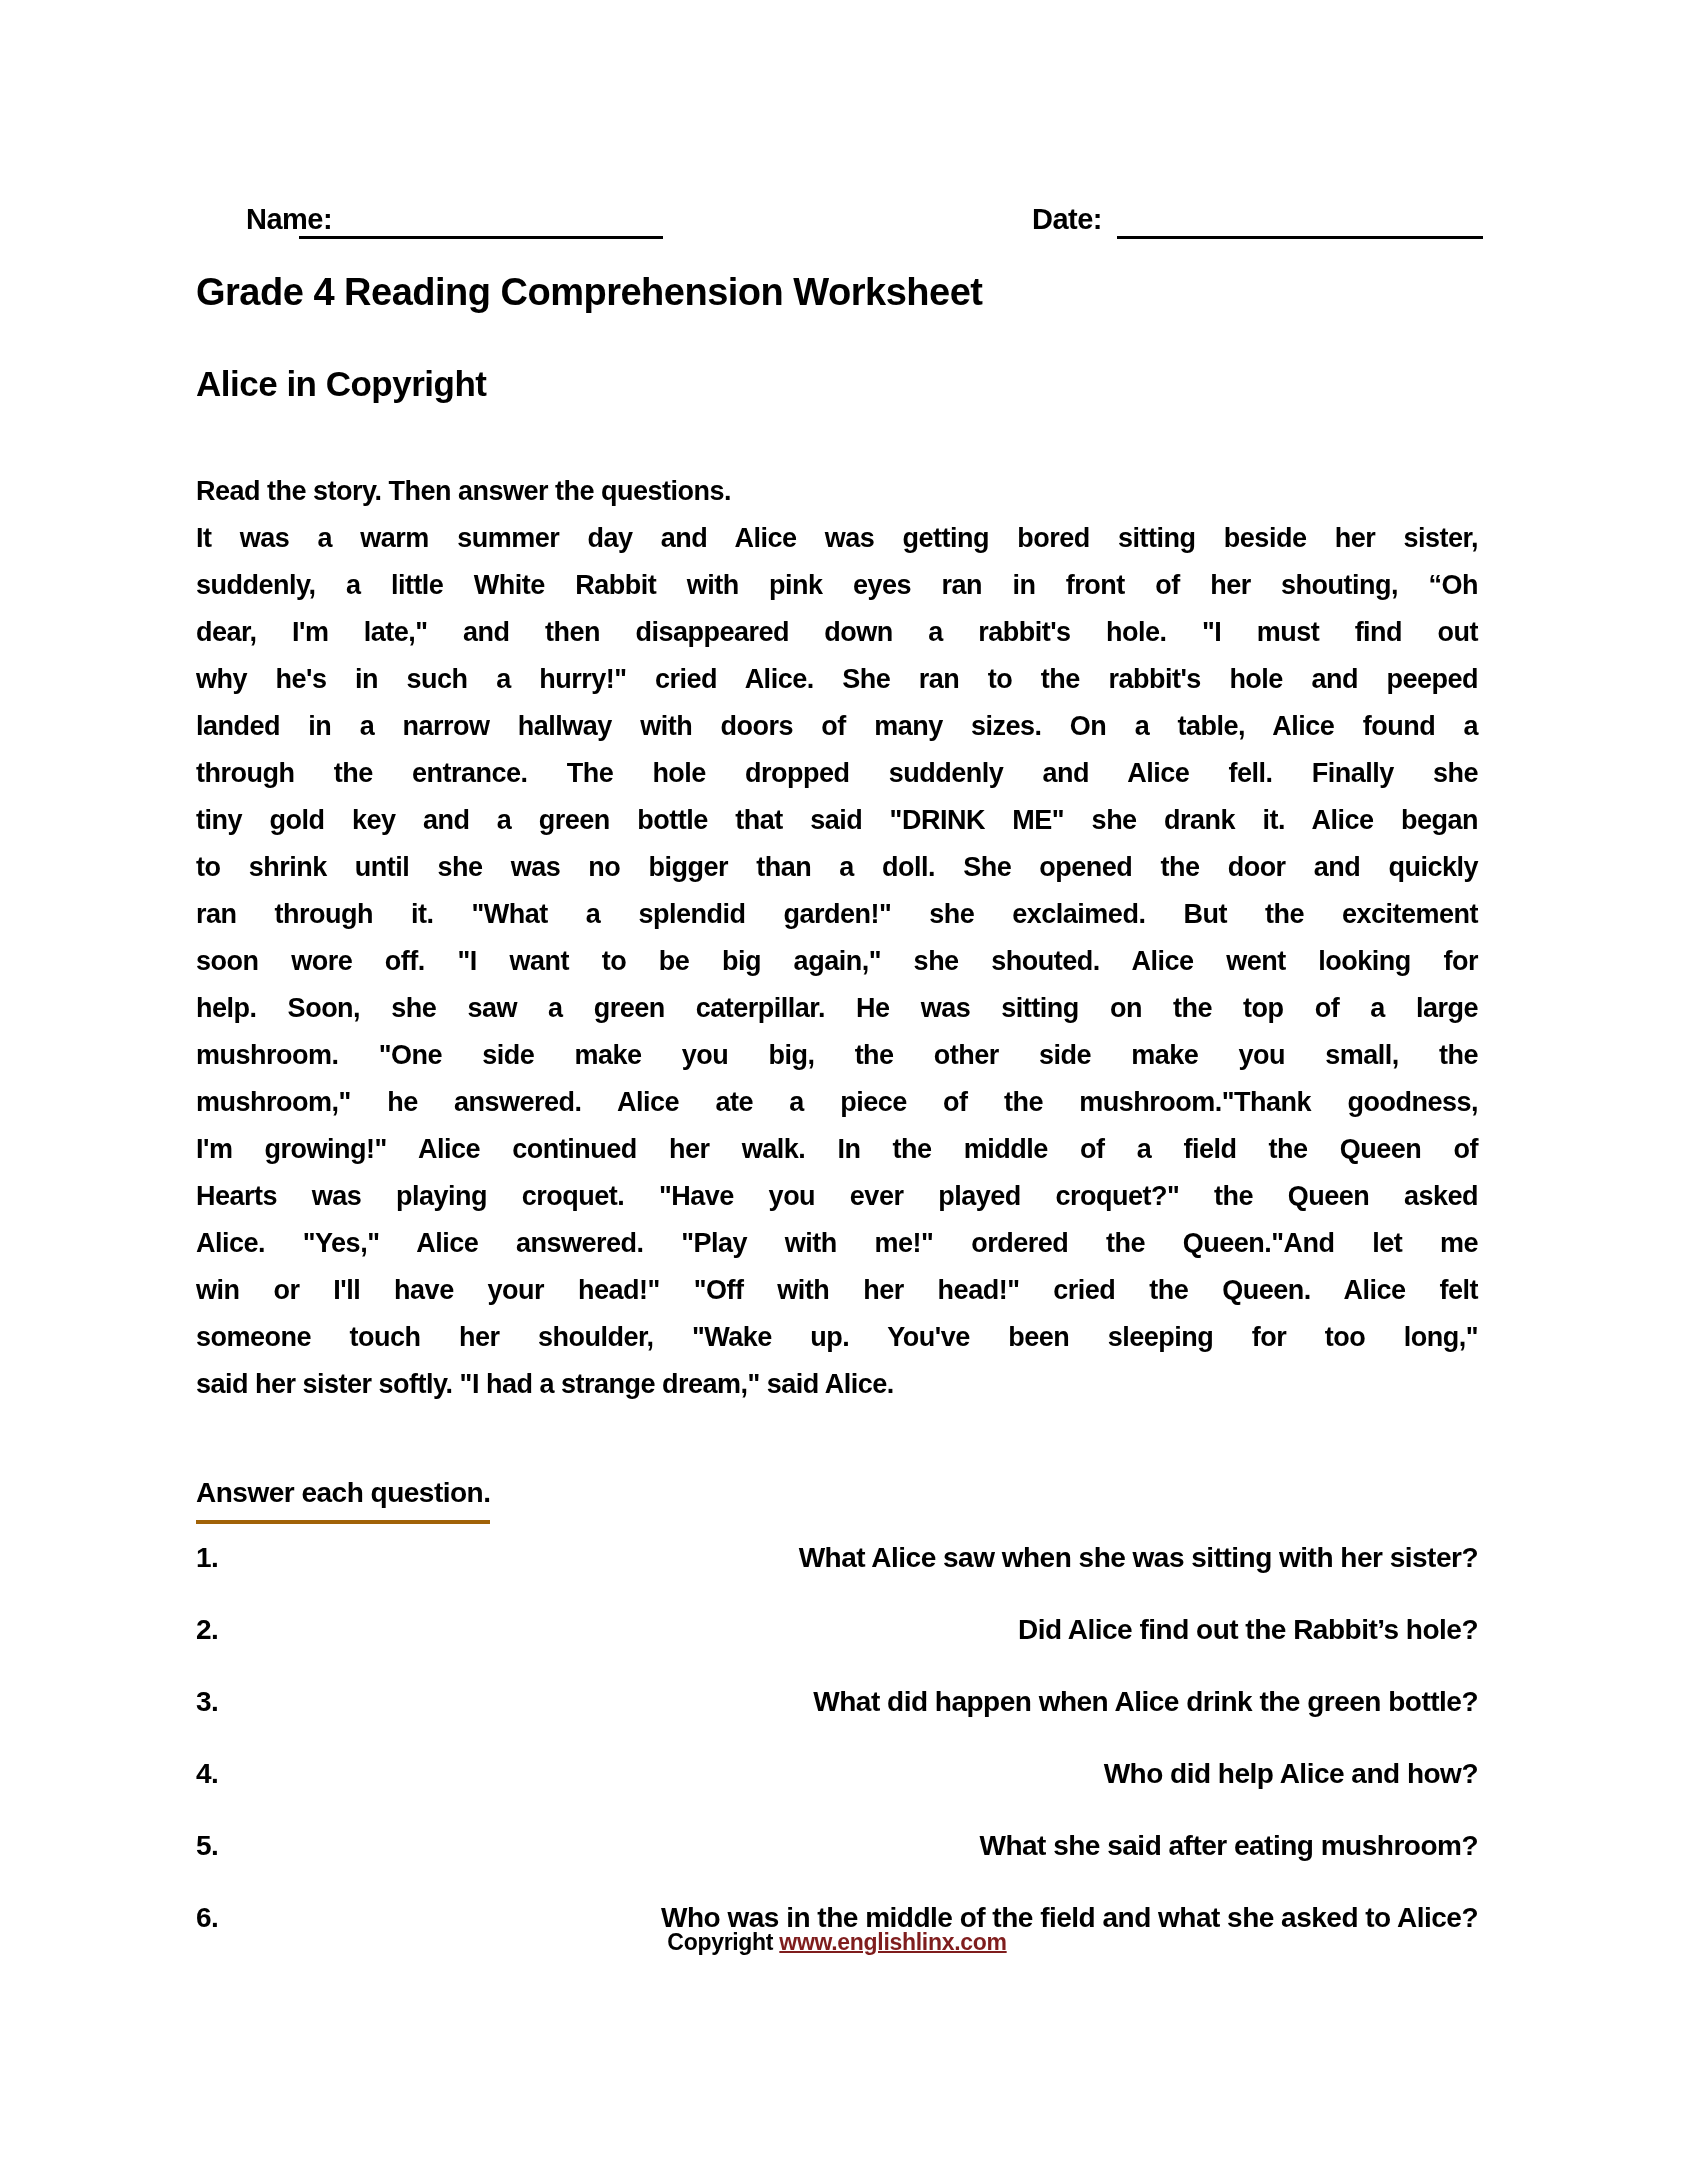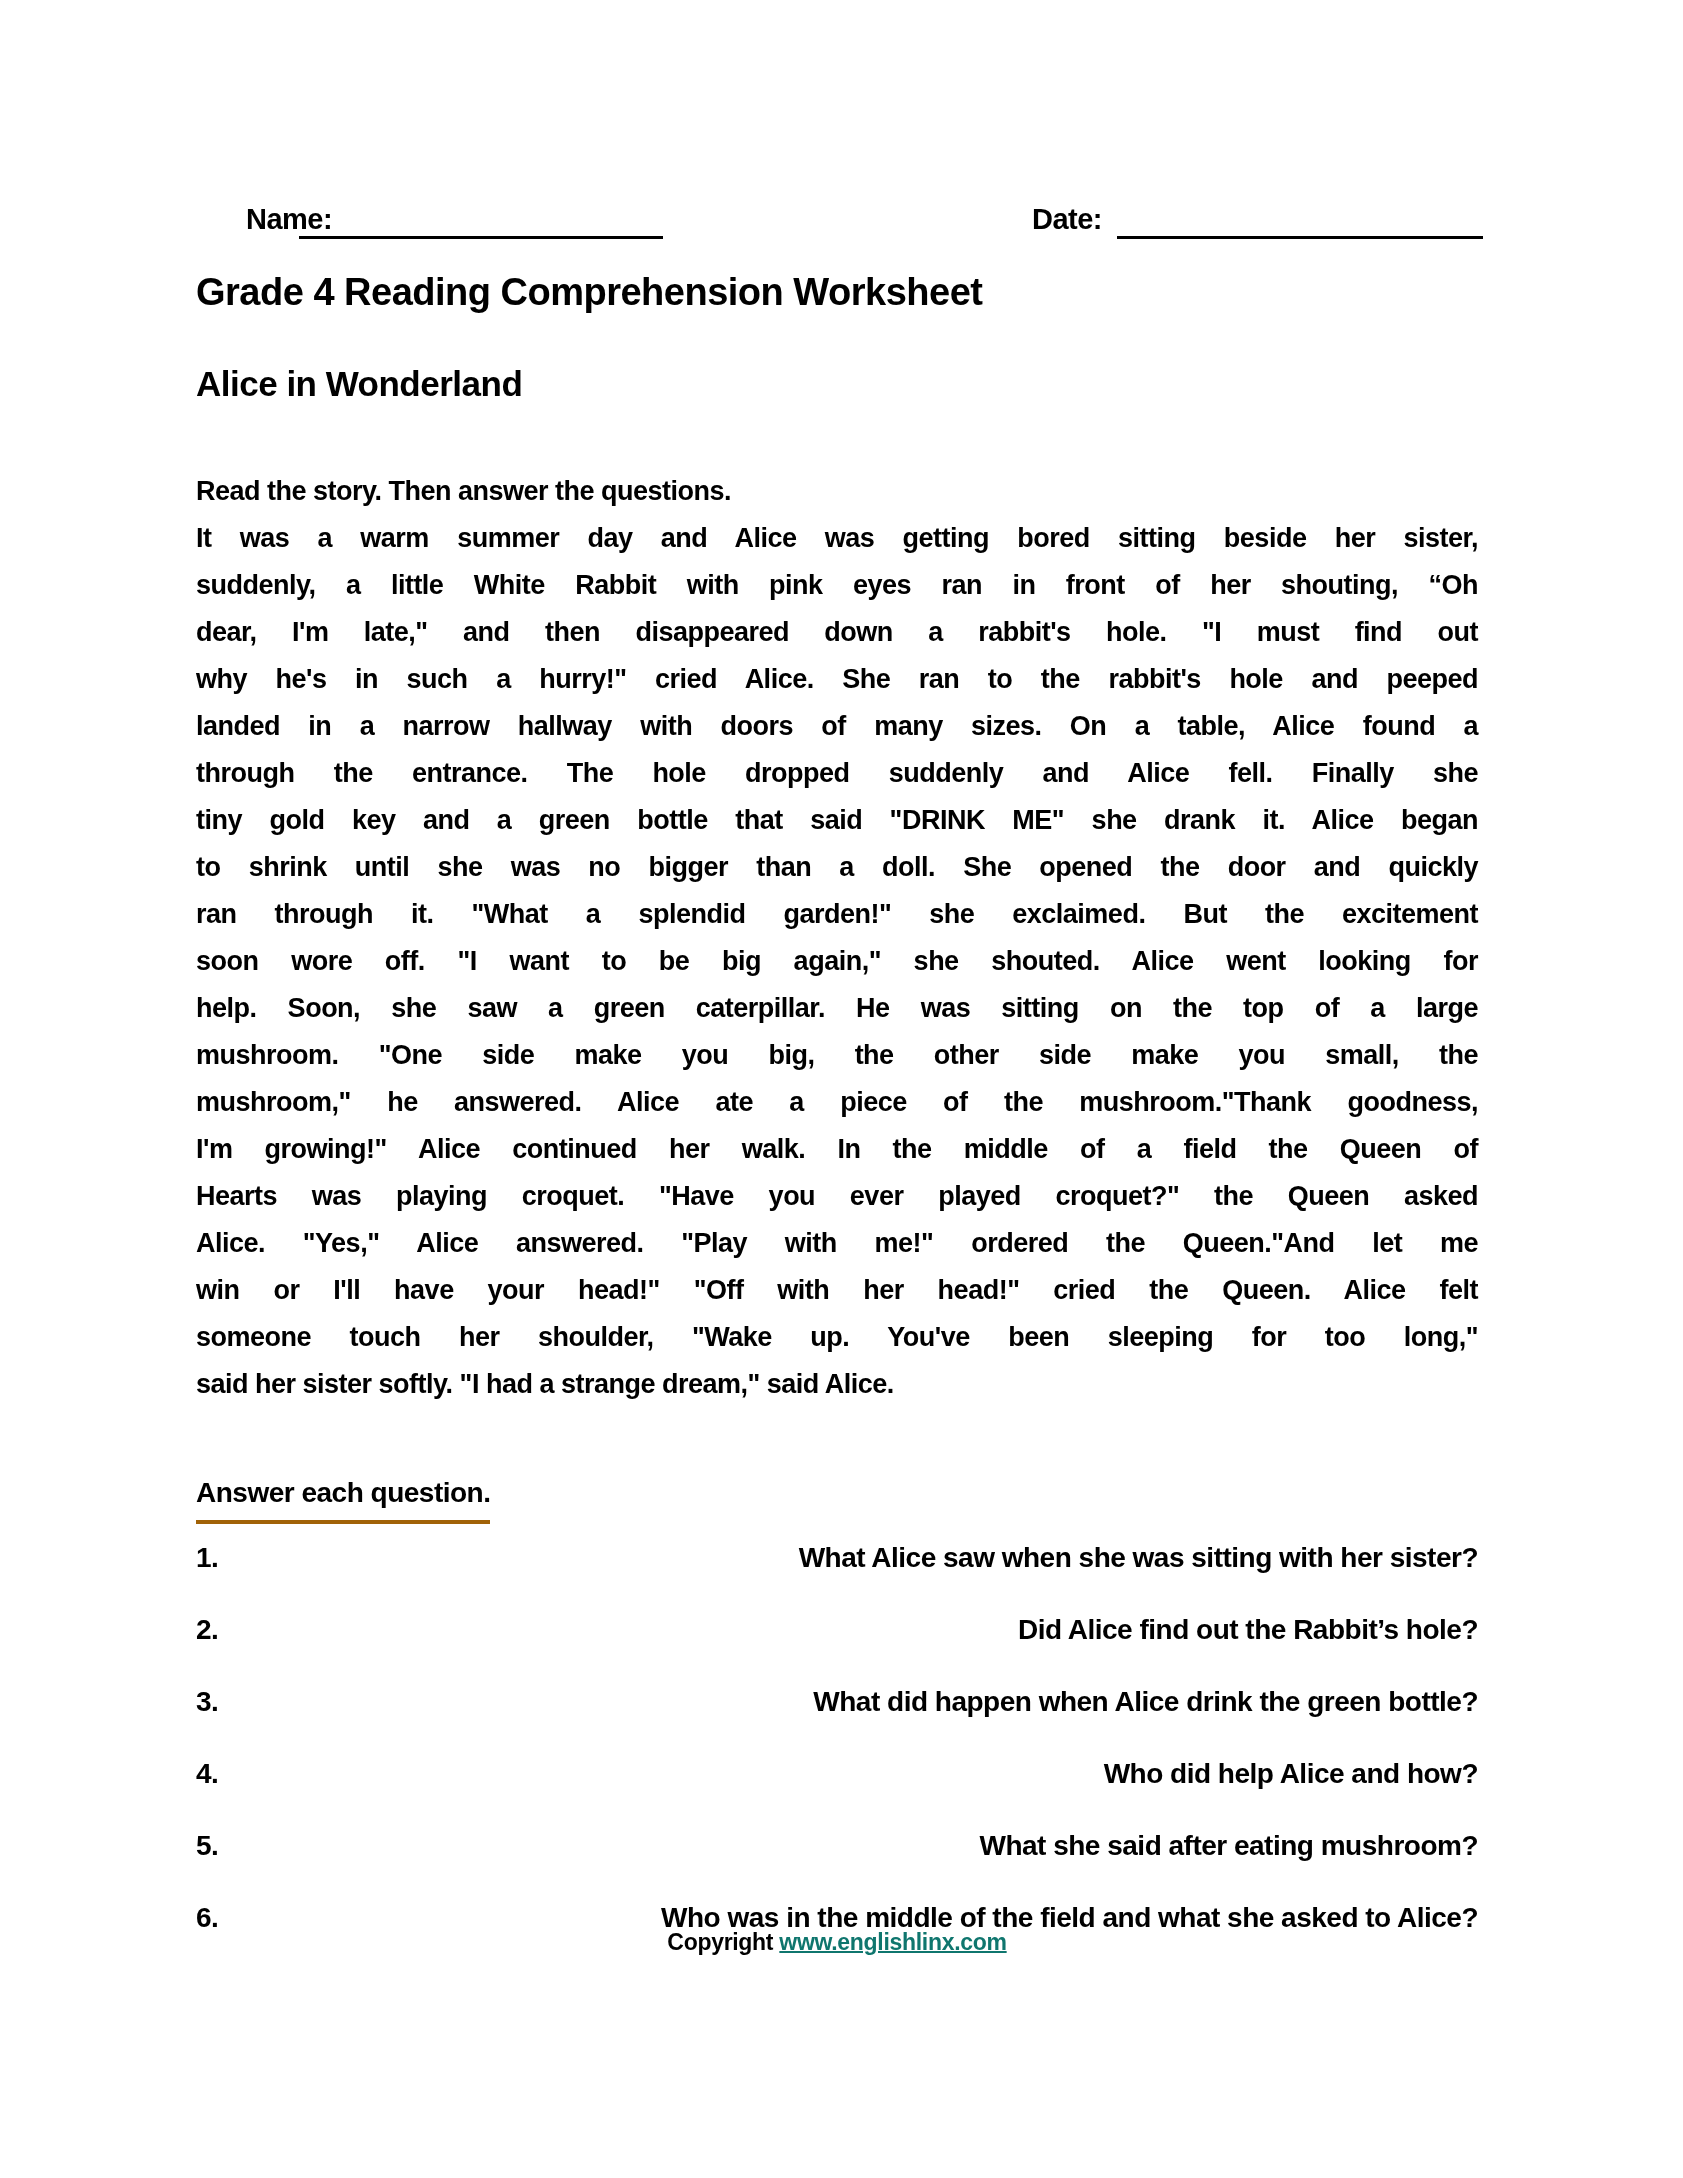--- a/index.html
+++ b/index.html
@@ -113,21 +113,21 @@
 
 <div class="page">
 
   <span class="field-label name-label">Name:</span>
   <span class="blank-line name-blank"></span>
 
   <span class="field-label date-label">Date:</span>
   <span class="blank-line date-blank"></span>
 
   <div class="content-center title">Grade 4 Reading Comprehension Worksheet</div>
-  <div class="content-center subtitle">Alice in Wonderland</div>
+  <div class="content-center subtitle">Alice in Copyright</div>
 
   <div class="body-block">
     <div class="instructions">Read the story. Then answer the questions.</div>
 
     <div class="story">
         <div class="story-line">It was a warm summer day and Alice was getting bored sitting beside her sister,</div>
         <div class="story-line">suddenly, a little White Rabbit with pink eyes ran in front of her shouting, “Oh</div>
         <div class="story-line">dear, I'm late,"  and then disappeared down a rabbit's hole. "I must find out</div>
         <div class="story-line">why he's in such a hurry!" cried Alice. She ran to the rabbit's hole and peeped</div>
         <div class="story-line">landed in a narrow hallway with doors of many sizes. On a table, Alice found a</div>
@@ -174,17 +174,17 @@
       </div>
         <div class="question-row">
         <span class="question-number">6.</span>
         <span class="question-text">Who was in the middle of the field and what she asked to Alice?</span>
       </div>
       </div>
   </div>
 
   <div class="footer">
     <span>Copyright</span>
-    <a href="#" style="color: #0f766e;">www.englishlinx.com</a>
+    <a href="#" style="color: #7f1d1d;">www.englishlinx.com</a>
   </div>
 
 </div>
 
 
 </body></html>

